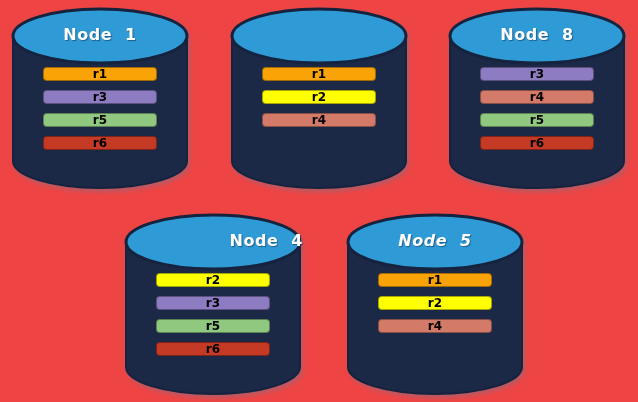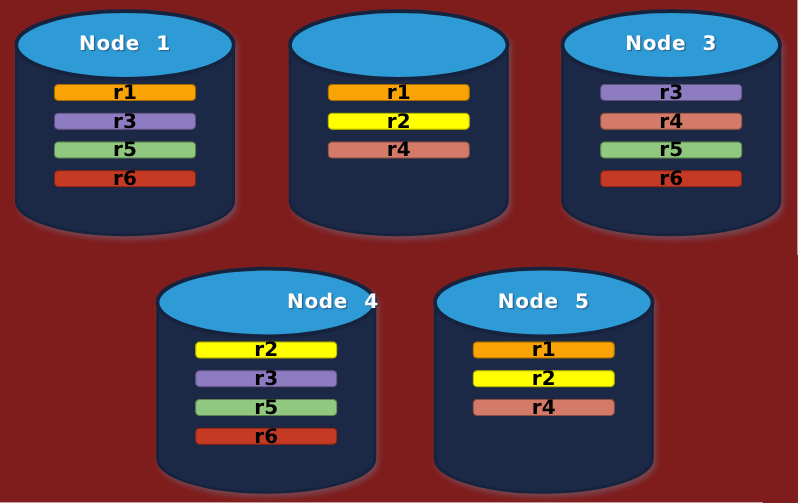--- a/index.html
+++ b/index.html
@@ -27,28 +27,28 @@
     color: #ffffff; font-weight: bold; font-size: 16px;
     word-spacing: 7px; letter-spacing: 0.5px;
     text-shadow: 1px 1px 1px rgba(20,40,80,0.55);
   }
 
   .row-badge {
     position: absolute; left: 33px;
     width: 114px; height: 14px;
     border-radius: 4px;
     border: 1px solid rgba(0,0,0,0.35);
-    font-size: 16px; font-weight: bold; color: #000000;
+    font-size: 12px; font-weight: bold; color: #000000;
     text-align: center; line-height: 12px;
   }
 </style>
 </head>
 <body>
 
-<div id="canvas" style="background: #7f1d1d;">
+<div id="canvas" style="background: #ef4444;">
 
 <div class="node" style="left: 10px; top: 5px;">
       <svg class="cyl" width="180" height="190" viewBox="0 0 180 190">
         <path class="cyl-body" d="M3,31 L3,156 A87,27 0 0 0 177,156 L177,31 Z" stroke-width="2" fill="#1B2846" stroke="#16233E"></path>
         <ellipse class="cyl-top" cx="90" cy="31" rx="87" ry="27" stroke-width="3" fill="#2F9BD6" stroke="#16233E"></ellipse>
       </svg>
       <div class="node-title" style="color: rgb(255, 255, 255);">Node 1</div>
     <div class="row-badge" style="top: 62px; background: rgb(249, 163, 6); color: rgb(0, 0, 0);">r1</div>
       <div class="row-badge" style="top: 85px; background: rgb(141, 124, 194); color: rgb(0, 0, 0);">r3</div>
       <div class="row-badge" style="top: 108px; background: rgb(143, 200, 126); color: rgb(0, 0, 0);">r5</div>
@@ -61,21 +61,21 @@
       </svg>
     <div class="row-badge" style="top: 62px; background: rgb(249, 163, 6); color: rgb(0, 0, 0);">r1</div>
       <div class="row-badge" style="top: 85px; background: rgb(255, 255, 0); color: rgb(0, 0, 0);">r2</div>
       <div class="row-badge" style="top: 108px; background: rgb(212, 122, 105); color: rgb(0, 0, 0);">r4</div>
     </div>
     <div class="node" style="left: 447px; top: 5px;">
       <svg class="cyl" width="180" height="190" viewBox="0 0 180 190">
         <path class="cyl-body" d="M3,31 L3,156 A87,27 0 0 0 177,156 L177,31 Z" stroke-width="2" fill="#1B2846" stroke="#16233E"></path>
         <ellipse class="cyl-top" cx="90" cy="31" rx="87" ry="27" stroke-width="3" fill="#2F9BD6" stroke="#16233E"></ellipse>
       </svg>
-      <div class="node-title" style="color: rgb(255, 255, 255);">Node 3</div>
+      <div class="node-title" style="color: rgb(255, 255, 255);">Node 8</div>
     <div class="row-badge" style="top: 62px; background: rgb(141, 124, 194); color: rgb(0, 0, 0);">r3</div>
       <div class="row-badge" style="top: 85px; background: rgb(212, 122, 105); color: rgb(0, 0, 0);">r4</div>
       <div class="row-badge" style="top: 108px; background: rgb(143, 200, 126); color: rgb(0, 0, 0);">r5</div>
       <div class="row-badge" style="top: 131px; background: rgb(196, 58, 37); color: rgb(0, 0, 0);">r6</div>
     </div>
     <div class="node" style="left: 123px; top: 211px;">
       <svg class="cyl" width="180" height="190" viewBox="0 0 180 190">
         <path class="cyl-body" d="M3,31 L3,156 A87,27 0 0 0 177,156 L177,31 Z" stroke-width="2" fill="#1B2846" stroke="#16233E"></path>
         <ellipse class="cyl-top" cx="90" cy="31" rx="87" ry="27" stroke-width="3" fill="#2F9BD6" stroke="#16233E"></ellipse>
       </svg>
@@ -83,18 +83,18 @@
     <div class="row-badge" style="top: 62px; background: rgb(255, 255, 0); color: rgb(0, 0, 0);">r2</div>
       <div class="row-badge" style="top: 85px; background: rgb(141, 124, 194); color: rgb(0, 0, 0);">r3</div>
       <div class="row-badge" style="top: 108px; background: rgb(143, 200, 126); color: rgb(0, 0, 0);">r5</div>
       <div class="row-badge" style="top: 131px; background: rgb(196, 58, 37); color: rgb(0, 0, 0);">r6</div>
     </div>
     <div class="node" style="left: 345px; top: 211px;">
       <svg class="cyl" width="180" height="190" viewBox="0 0 180 190">
         <path class="cyl-body" d="M3,31 L3,156 A87,27 0 0 0 177,156 L177,31 Z" stroke-width="2" fill="#1B2846" stroke="#16233E"></path>
         <ellipse class="cyl-top" cx="90" cy="31" rx="87" ry="27" stroke-width="3" fill="#2F9BD6" stroke="#16233E"></ellipse>
       </svg>
-      <div class="node-title" style="color: rgb(255, 255, 255);">Node 5</div>
+      <div class="node-title" style="color: rgb(255, 255, 255); font-style: italic;">Node 5</div>
     <div class="row-badge" style="top: 62px; background: rgb(249, 163, 6); color: rgb(0, 0, 0);">r1</div>
       <div class="row-badge" style="top: 85px; background: rgb(255, 255, 0); color: rgb(0, 0, 0);">r2</div>
       <div class="row-badge" style="top: 108px; background: rgb(212, 122, 105); color: rgb(0, 0, 0);">r4</div>
     </div>
   </div>
 
 </body></html>

